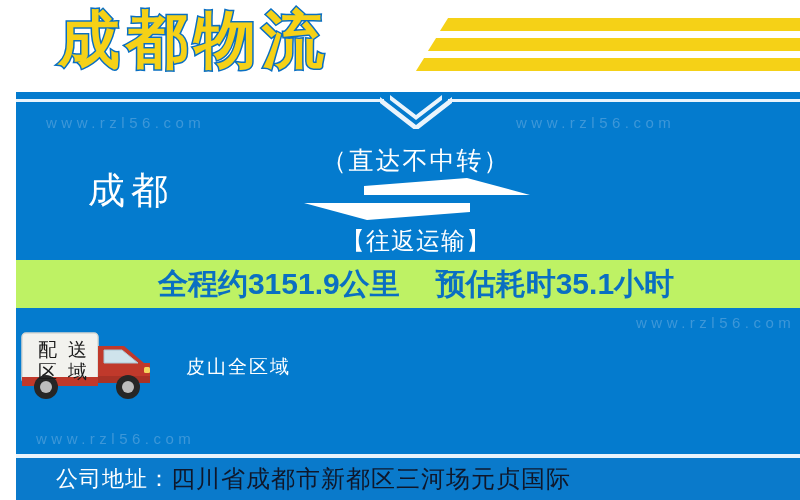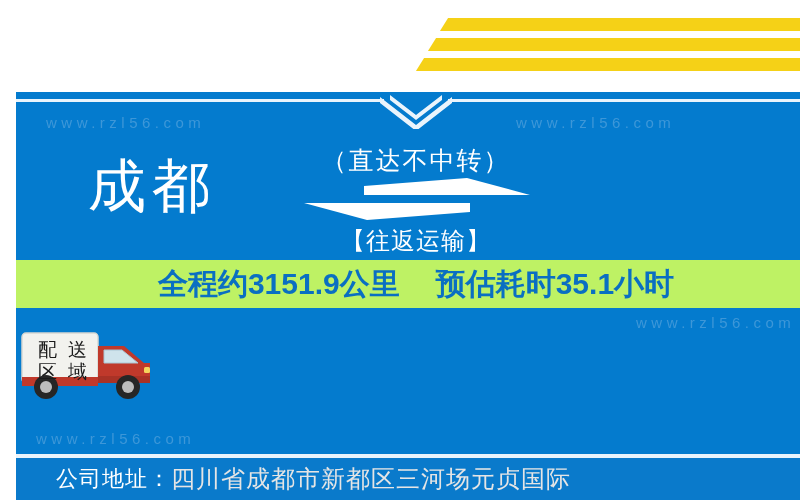--- a/index.html
+++ b/index.html
@@ -113,25 +113,24 @@
     letter-spacing: 2px;
     white-space: nowrap;
     font-family: Liberation Serif, serif;
   }
 
   
   .city {
     position: absolute;
     top: 68px;
     color: #ffffff;
-    font-size: 58px;
+    font-size: 37px;
     line-height: 62px;
     letter-spacing: 6px;
     white-space: nowrap;
-    font-family: Liberation Mono, monospace;
   }
   .city-origin { left: 72px; }
   .city-dest   { left: 548px; }
 
   
   .arrow-box {
     position: absolute;
     left: 288px; top: 86px;
     width: 226px; height: 42px;
   }
@@ -201,32 +200,33 @@
     padding-left: 20px;
   }
   .footer-label {
     margin-left: 20px;
     color: #ffffff;
     font-size: 22px;
     letter-spacing: 1px;
     white-space: nowrap;
   }
   .footer-value {
-    color: #e5e5e5;
+    color: #0f172a;
     font-size: 24px;
     letter-spacing: 1px;
     white-space: nowrap;
   }
 </style>
 </head>
 <body>
 
 <div id="banner">
 
   <div class="header-area">
+    <div class="main-title">成都物流</div>
 
     <div class="stripes">
       <div class="stripe s1"></div>
       <div class="stripe s2"></div>
       <div class="stripe s3"></div>
     </div>
   </div>
 
   <div class="blue-body">
 
@@ -283,20 +283,21 @@
         <circle cx="108" cy="57" r="12" fill="#262626"></circle>
         <circle cx="108" cy="57" r="6" fill="#BDBDBD"></circle>
 
         <text x="18" y="26" font-family="Liberation Sans, DejaVu Sans, sans-serif" font-size="19" fill="#1A1A1A">配</text>
         <text x="48" y="26" font-family="Liberation Sans, DejaVu Sans, sans-serif" font-size="19" fill="#1A1A1A">送</text>
         <text x="18" y="48" font-family="Liberation Sans, DejaVu Sans, sans-serif" font-size="19" fill="#1A1A1A">区</text>
         <text x="48" y="48" font-family="Liberation Sans, DejaVu Sans, sans-serif" font-size="19" fill="#1A1A1A">域</text>
       </svg>
     </div>
 
+    <div class="coverage-label">皮山全区域</div>
 
     <div class="footer-rule"></div>
     <div class="footer">
       <span class="footer-label">公司地址：</span>
       <span class="footer-value">四川省成都市新都区三河场元贞国际</span>
     </div>
 
   </div>
 </div>
 

